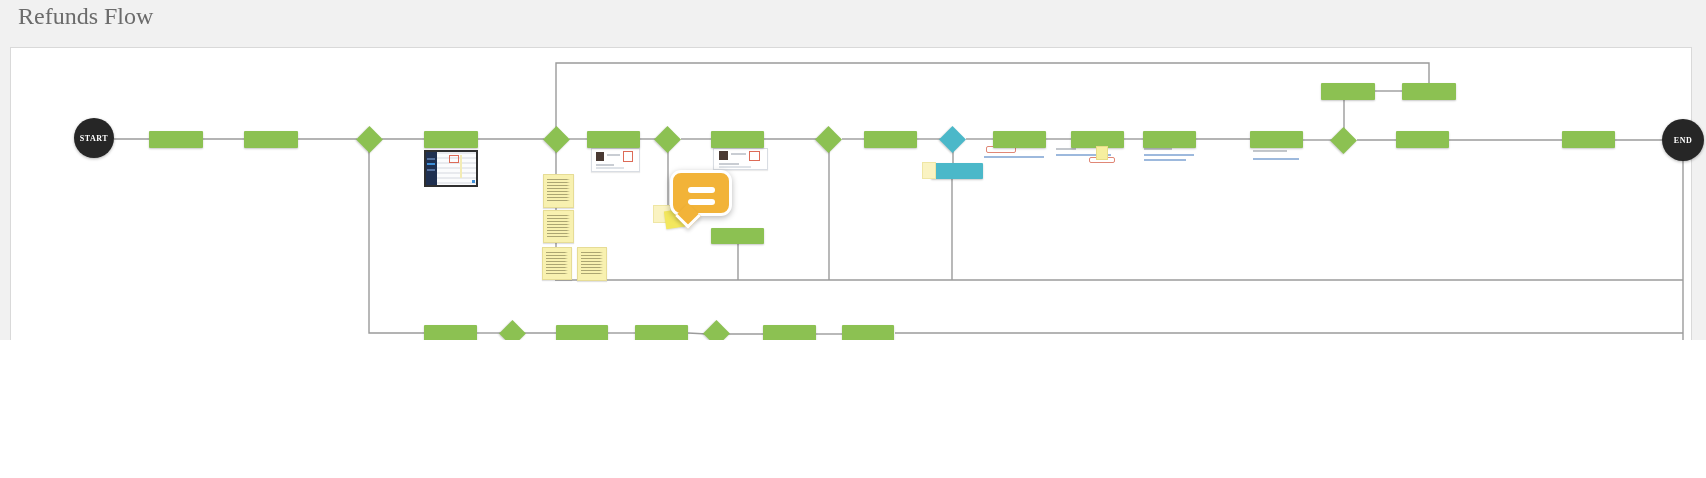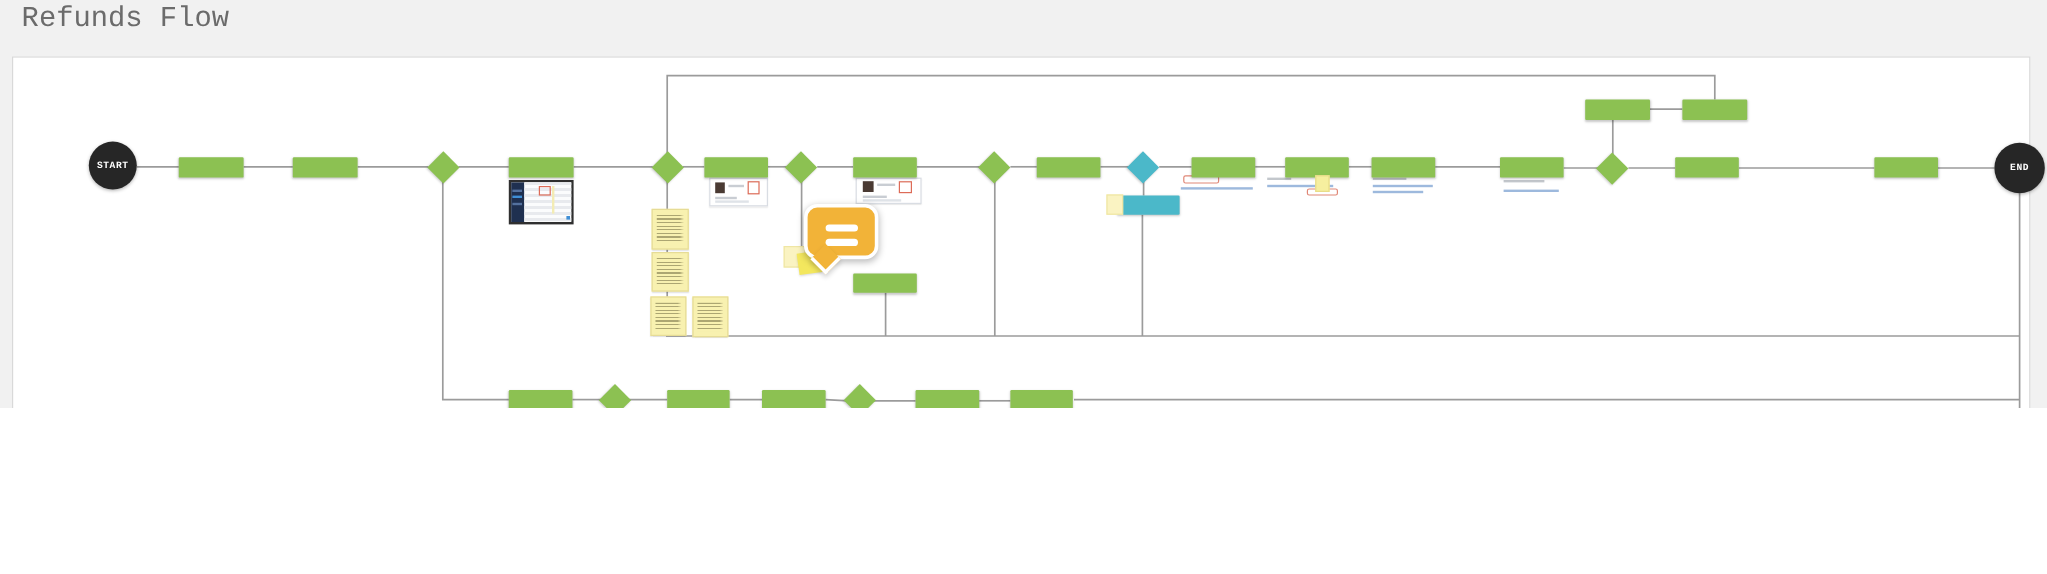--- a/index.html
+++ b/index.html
@@ -1,17 +1,17 @@
 <!DOCTYPE html>
 <html style="--green: #8cc152; --teal: #4bb8c9; --darknode: #262626; --noteyellow: #f8f1b0; --gold: #f2b338;"><head>
 <meta charset="utf-8">
 <style>
   html,body{margin:0;padding:0;}
   #page{position:relative;width:1706px;height:340px;background:#f1f1f1;
-        font-family:Liberation Mono, monospace;overflow:hidden;}
+        font-family:Liberation Serif, serif;overflow:hidden;}
   #page-title{position:absolute;left:18px;top:3px;font-size:24px;color:#6b6b6b;}
   #canvas{position:absolute;left:10px;top:47px;width:1680px;height:404px;
           background:#ffffff;border:1px solid #d9d9d9;}
   #overlay{position:absolute;left:16px;top:0;width:1706px;height:478px;pointer-events:none;}
   #overlay *{pointer-events:auto;}
   #connector-svg{position:absolute;left:0;top:0;z-index:1;}
   .node-process{position:absolute;z-index:3;background:var(--green);border-radius:1px;
                 box-shadow:0 1px 2px rgba(0,0,0,.22);}
   .node-process.teal{background:var(--teal);}
   .node-decision{position:absolute;z-index:3;background:var(--green);transform:rotate(45deg);

